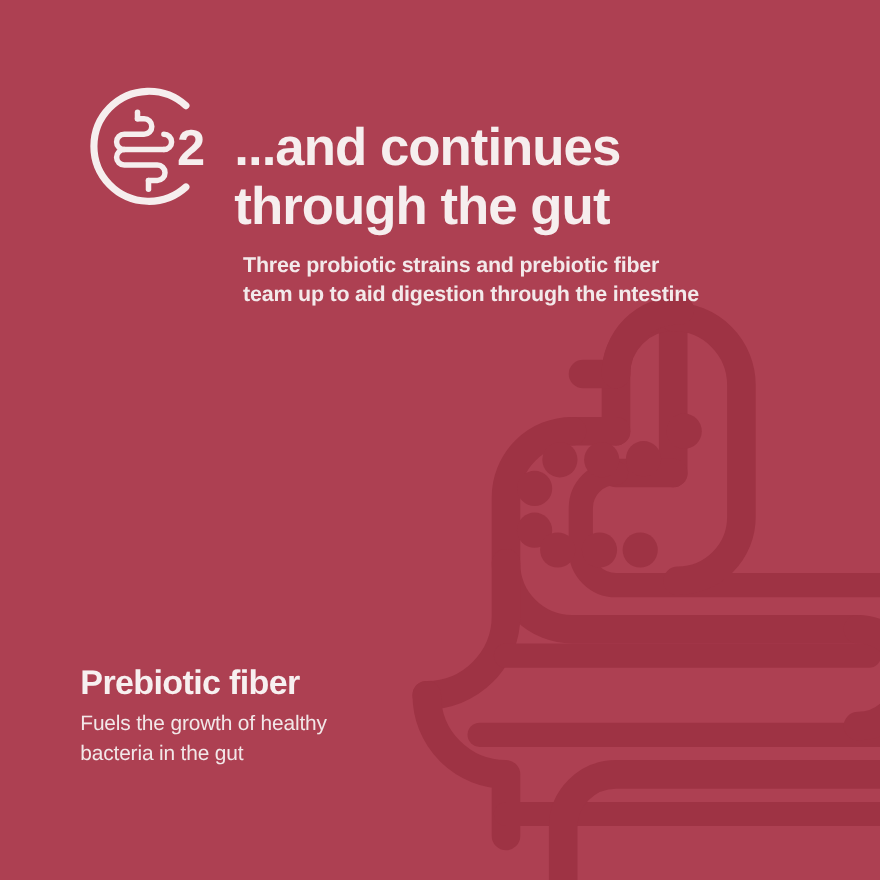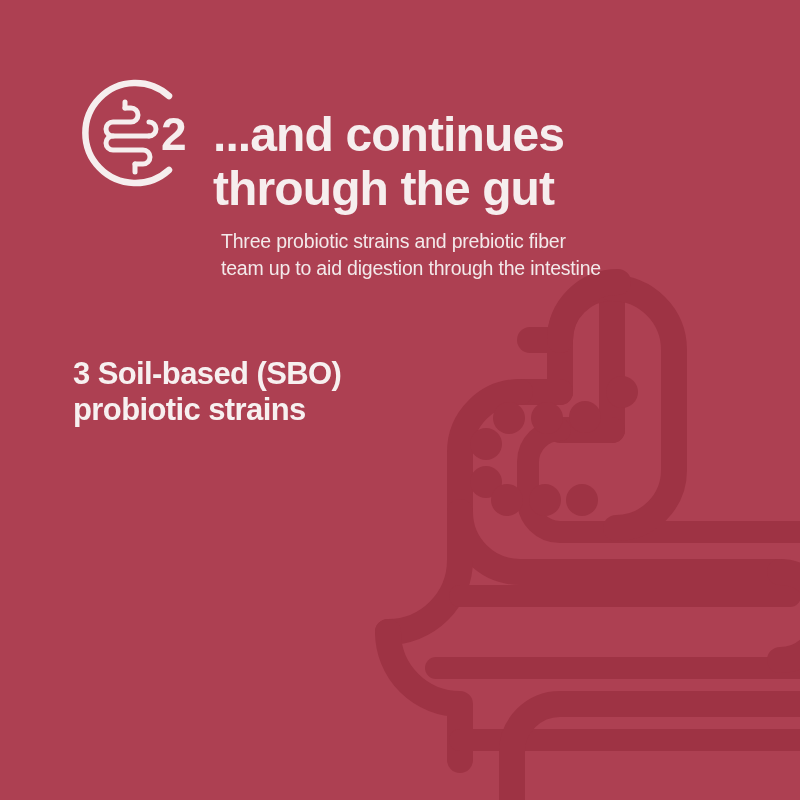--- a/index.html
+++ b/index.html
@@ -62,21 +62,21 @@
   }
 
   #subhead {
     position: absolute;
     left: 221px;
     top: 208px;
     width: 560px;
     color: #f3e9ea;
     font-size: 19.5px;
     line-height: 1.42;
-    font-weight: 400;
+    font-weight: 700;
     letter-spacing: -0.2px;
     white-space: pre-line;
   }
 
   
   .section {
     position: absolute;
     left: 73px;
     width: 390px;
   }
@@ -173,18 +173,21 @@
       <text x="88" y="78" font-family="Liberation Sans, sans-serif" font-size="46" font-weight="700" fill="#f6eeee">2</text>
     </svg>
 
     <h1 id="headline">...and continues
 through the gut</h1>
     <p id="subhead">Three probiotic strains and prebiotic fiber
 team up to aid digestion through the intestine</p>
   </div>
 
   <div class="section" id="section-sbo">
-    <h2 class="section-title">3 Soil-based (SBO)
-probiotic strains</h2>
   </div>
 
+  <div class="section" id="section-fiber">
+    <h2 class="section-title">Prebiotic fiber</h2>
+    <p class="section-body">Fuels the growth of healthy
+bacteria in the gut</p>
+  </div>
 
 </div>
 
 </body></html>

